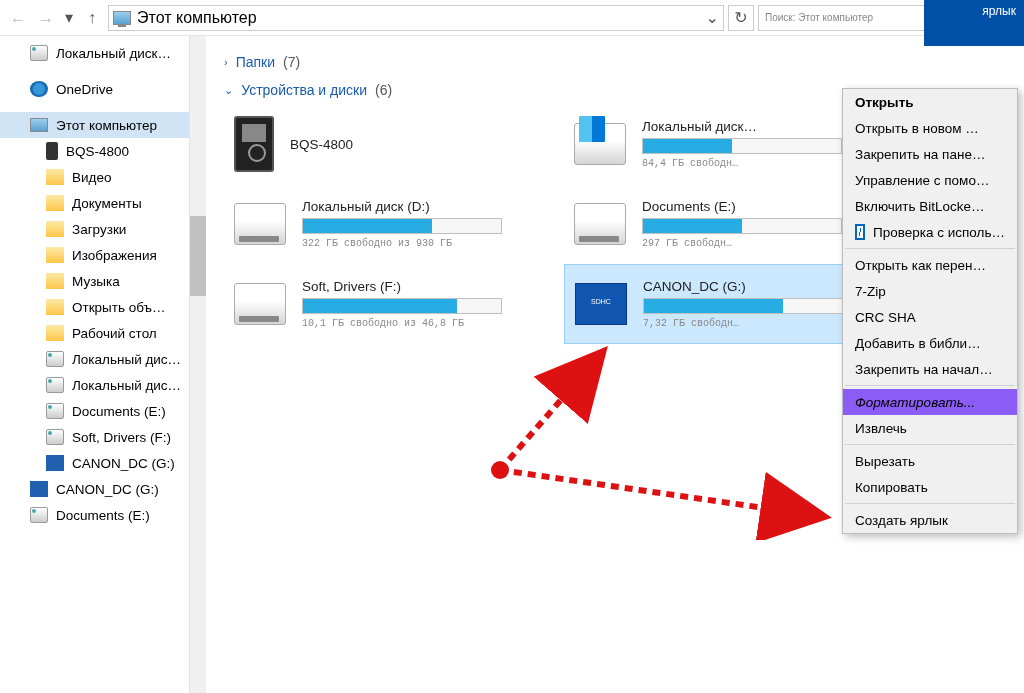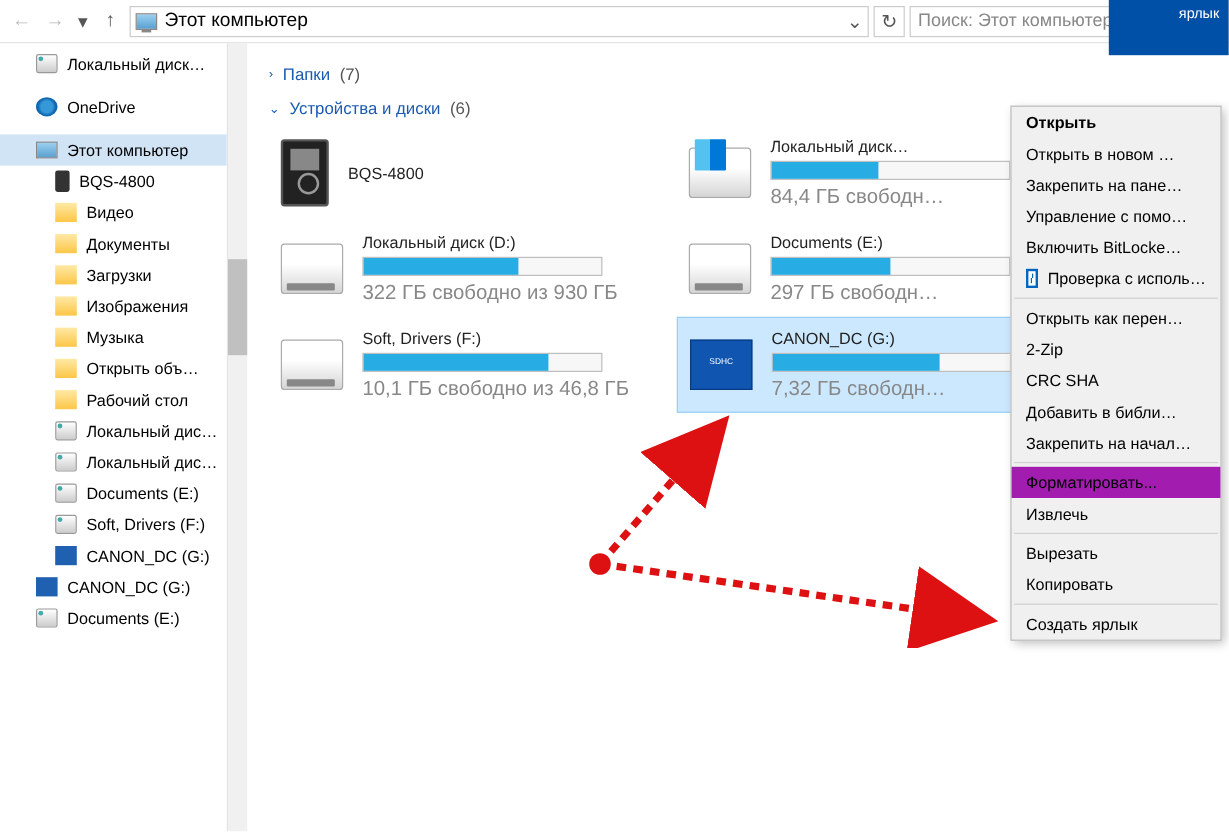--- a/index.html
+++ b/index.html
@@ -8,21 +8,21 @@
     .toolbar { height: 36px; display: flex; align-items: center; border-bottom: 1px solid #e5e5e5; padding: 0 6px; gap: 4px; }
     .nav-btn { width: 24px; height: 24px; display: flex; align-items: center; justify-content: center; color: #555; cursor: pointer; }
     .nav-btn.disabled { color: #bbb; }
     .history-down { width: 14px; }
     .up-btn { width: 24px; }
     .address { flex: 1; height: 26px; border: 1px solid #ccc; display: flex; align-items: center; padding: 0 4px; gap: 6px; }
     .pc-icon-sm { width: 18px; height: 14px; background: linear-gradient(#9bd0f0,#5aa0d0); border: 1px solid #888; position: relative; }
     .pc-icon-sm::after { content: ''; position: absolute; bottom: -3px; left: 4px; width: 8px; height: 2px; background: #888; }
     .address-drop { margin-left: auto; color: #555; }
     .refresh-btn { width: 26px; height: 26px; border: 1px solid #ccc; display: flex; align-items: center; justify-content: center; color: #555; }
-    .search { width: 260px; height: 26px; border: 1px solid #ccc; display: flex; align-items: center; padding: 0 6px; color: #888; font-size: 15px; justify-content: space-between; }
+    .search { width: 260px; height: 26px; border: 1px solid #ccc; display: flex; align-items: center; padding: 0 6px; color: #888; font-size: 10px; justify-content: space-between; }
     
     .blue-corner { position: absolute; top: 0; right: 0; width: 100px; height: 46px; background: #0050a8; color: #fff; font-size: 12px; padding: 4px 8px; text-align: right; }
     
     .main { display: flex; height: calc(100% - 36px); }
     .sidebar { width: 190px; border-right: 1px solid #e5e5e5; overflow: hidden; font-size: 13.5px; padding-top: 4px; }
     .side-item { display: flex; align-items: center; height: 26px; padding-left: 30px; gap: 8px; cursor: pointer; white-space: nowrap; overflow: hidden; }
     .side-item.selected { background: #d0e4f6; }
     .side-item.indent { padding-left: 46px; }
     .side-item.indent2 { padding-left: 30px; }
     .side-icon { width: 18px; height: 16px; flex-shrink: 0; }
@@ -51,26 +51,26 @@
     .mp3-ico::before { content:''; position:absolute; top:6px; left:6px; width:24px; height:18px; background:#888;}
     .mp3-ico::after { content:''; position:absolute; bottom:8px; left:12px; width:14px; height:14px; border:2px solid #999; border-radius:50%;}
     .sdhc-ico { background: #1055b0; border: 1px solid #083a80; position: relative; color:#fff; font-size:7px; text-align:center; padding-top:14px; }
     .win-ico { position: relative; }
     .win-ico::before { content:''; position:absolute; right:-4px; top:-8px; width:26px; height:26px; background: conic-gradient(#0078d7 0 25%, #0078d7 25% 50%, #54c2f0 50% 75%, #54c2f0 75% 100%); }
     
     .drive-info { flex: 1; }
     .drive-name { font-size: 13.5px; color: #222; }
     .drive-bar { width: 200px; height: 16px; border: 1px solid #bfbfbf; margin: 4px 0; background: #f7f7f7; position: relative; }
     .drive-fill { height: 100%; background: #27ace3; }
-    .drive-sub { font-size: 17px; color: #888; }
+    .drive-sub { font-size: 10px; color: #888; font-family: Liberation Mono, monospace; }
     
     .ctx-menu { position: absolute; top: 88px; right: 6px; width: 176px; background: #f0f0f0; border: 1px solid #bcbcbc; box-shadow: 3px 3px 8px rgba(0,0,0,.25); font-size: 13.5px; }
     .ctx-item { height: 26px; display: flex; align-items: center; padding: 0 12px; cursor: pointer; white-space: nowrap; overflow: hidden; gap: 8px; text-align: right; }
     .ctx-item.bold { font-weight: 600; }
-    .ctx-item.highlight { background: #a21caf; }
+    .ctx-item.highlight { background: #8b5cf6; font-style: italic; }
     .ctx-sep { height: 1px; background: #d0d0d0; margin: 3px 2px; }
     .shield-ico { width: 16px; height: 16px; border: 2px solid #0067c0; background: #fff; position: relative; }
     .shield-ico::after { content:''; position:absolute; inset:2px; background: conic-gradient(#0067c0 0 25%, #fff 25% 50%, #0067c0 50% 75%, #fff 75% 100%);}
     
     .arrow-svg { position: absolute; pointer-events: none; }
   </style>
 </head>
 <body>
 
 <div class="toolbar">
@@ -264,21 +264,21 @@
     </div>
     <div class="ctx-item">
       <div class="shield-ico"></div>
       <span>Проверка с исполь…</span>
     </div>
     <div class="ctx-sep"></div>
     <div class="ctx-item">
       <span>Открыть как перен…</span>
     </div>
     <div class="ctx-item">
-      <span>2-Zip</span>
+      <span>7-Zip</span>
     </div>
     <div class="ctx-item">
       <span>CRC SHA</span>
     </div>
     <div class="ctx-item">
       <span>Добавить в библи…</span>
     </div>
     <div class="ctx-item">
       <span>Закрепить на начал…</span>
     </div>

